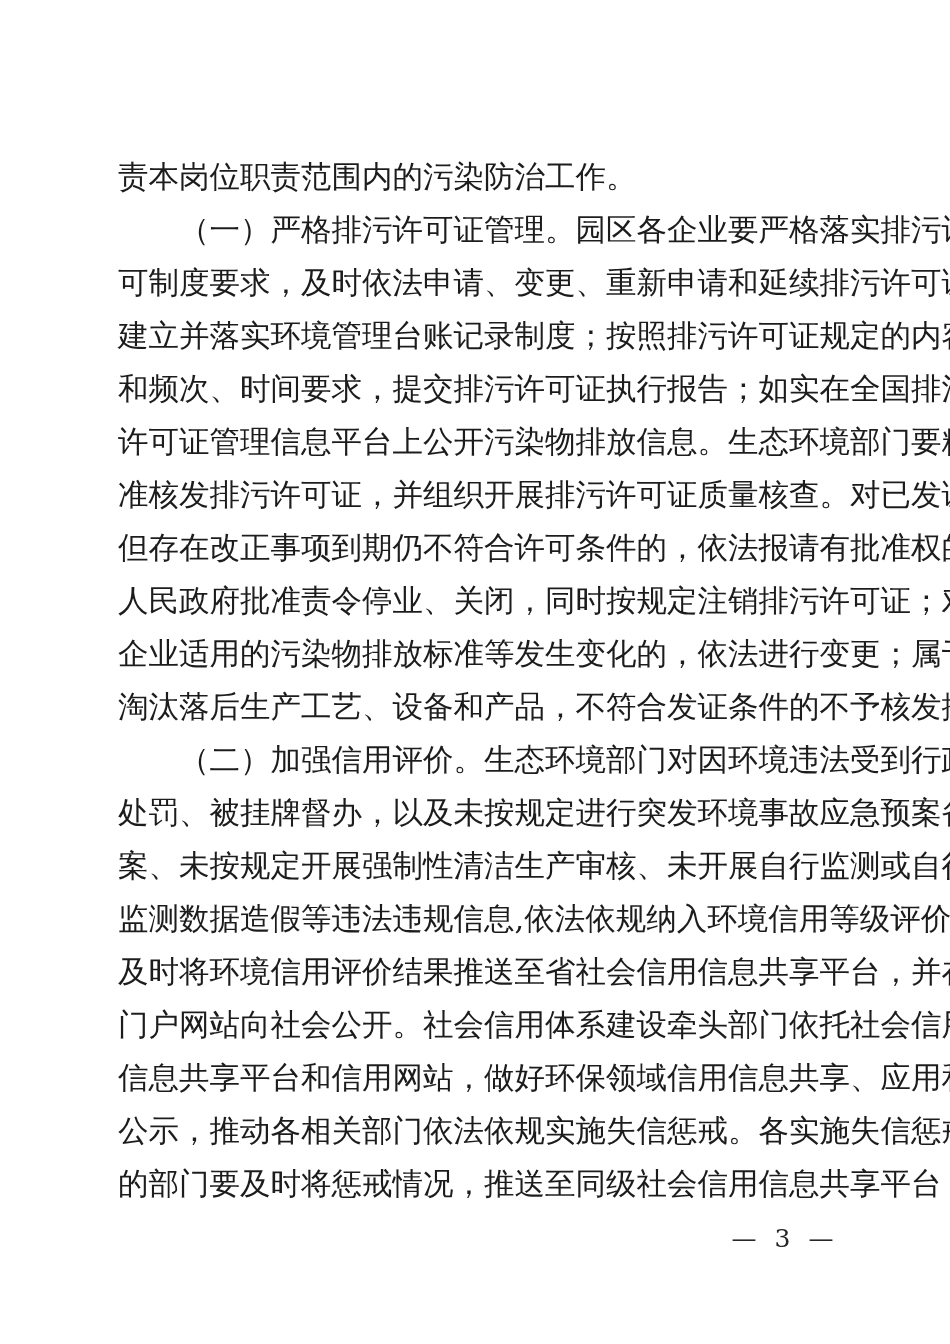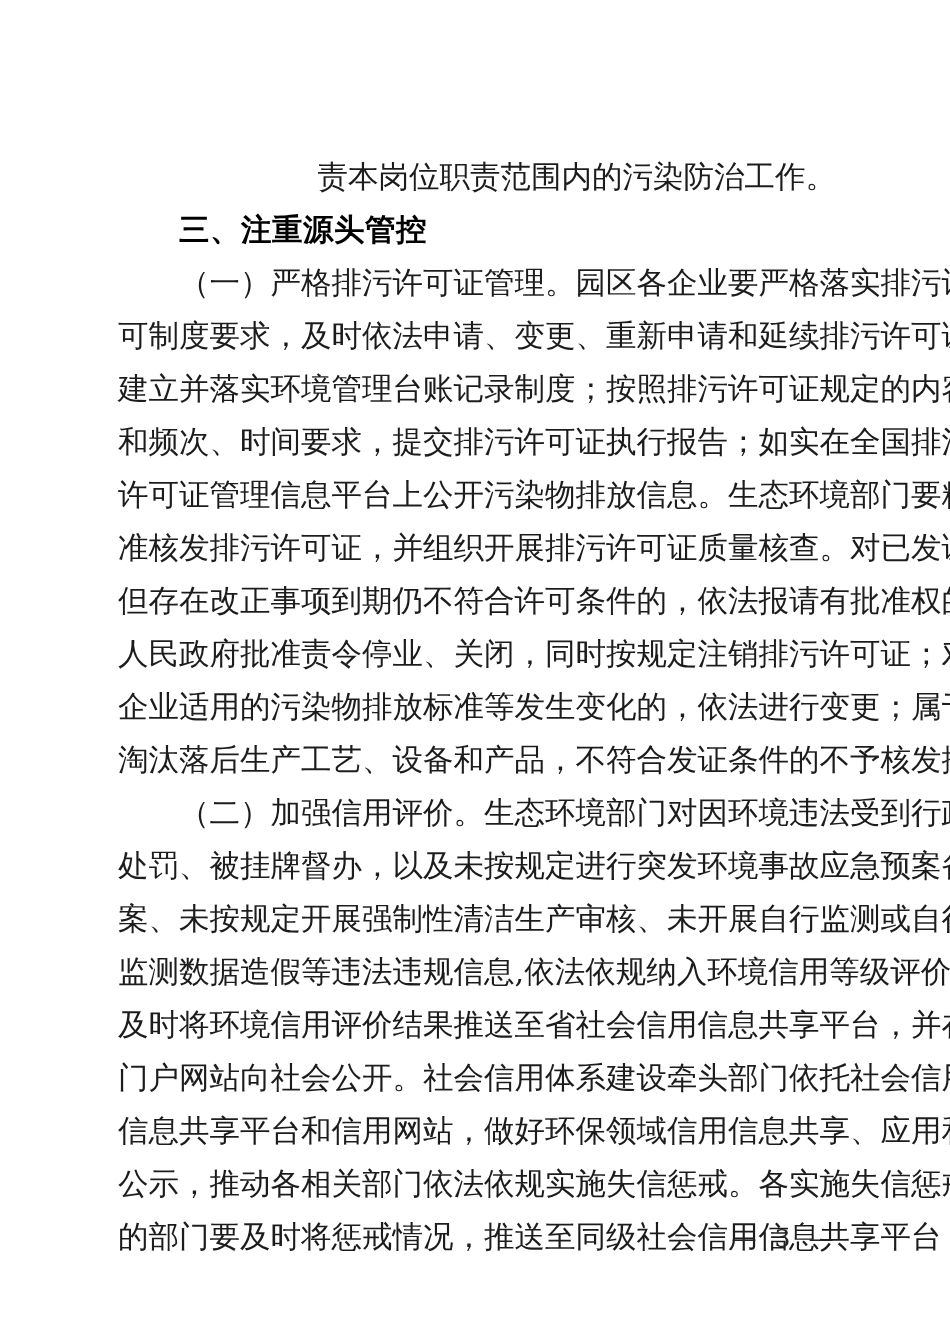--- a/index.html
+++ b/index.html
@@ -54,21 +54,20 @@
     justify-content: space-between;
     white-space: nowrap;
   }
   .body-line.justify > span {
     display: inline-block;
   }
 
   
   .body-line.flush {
     display: block;
-    text-align: right;
   }
 
   
   .indent2 {
     padding-left: 61px;
   }
 
   
   .heading-line {
     font-family: "Liberation Sans", "DejaVu Sans", sans-serif;
@@ -98,21 +97,20 @@
 </style>
 </head>
 <body>
 
 <div id="page">
 
   <div id="content">
 
     <div class="body-line flush">责本岗位职责范围内的污染防治工作。</div>
 
-    <div class="heading-line">三、注重源头管控</div>
 
     <div class="body-line justify indent2" style="display: block;">
       <span style="display: flex; justify-content: space-between; width: 100%;">
           <span>（</span>
           <span>一</span>
           <span>）</span>
           <span>严</span>
           <span>格</span>
           <span>排</span>
           <span>污</span>

